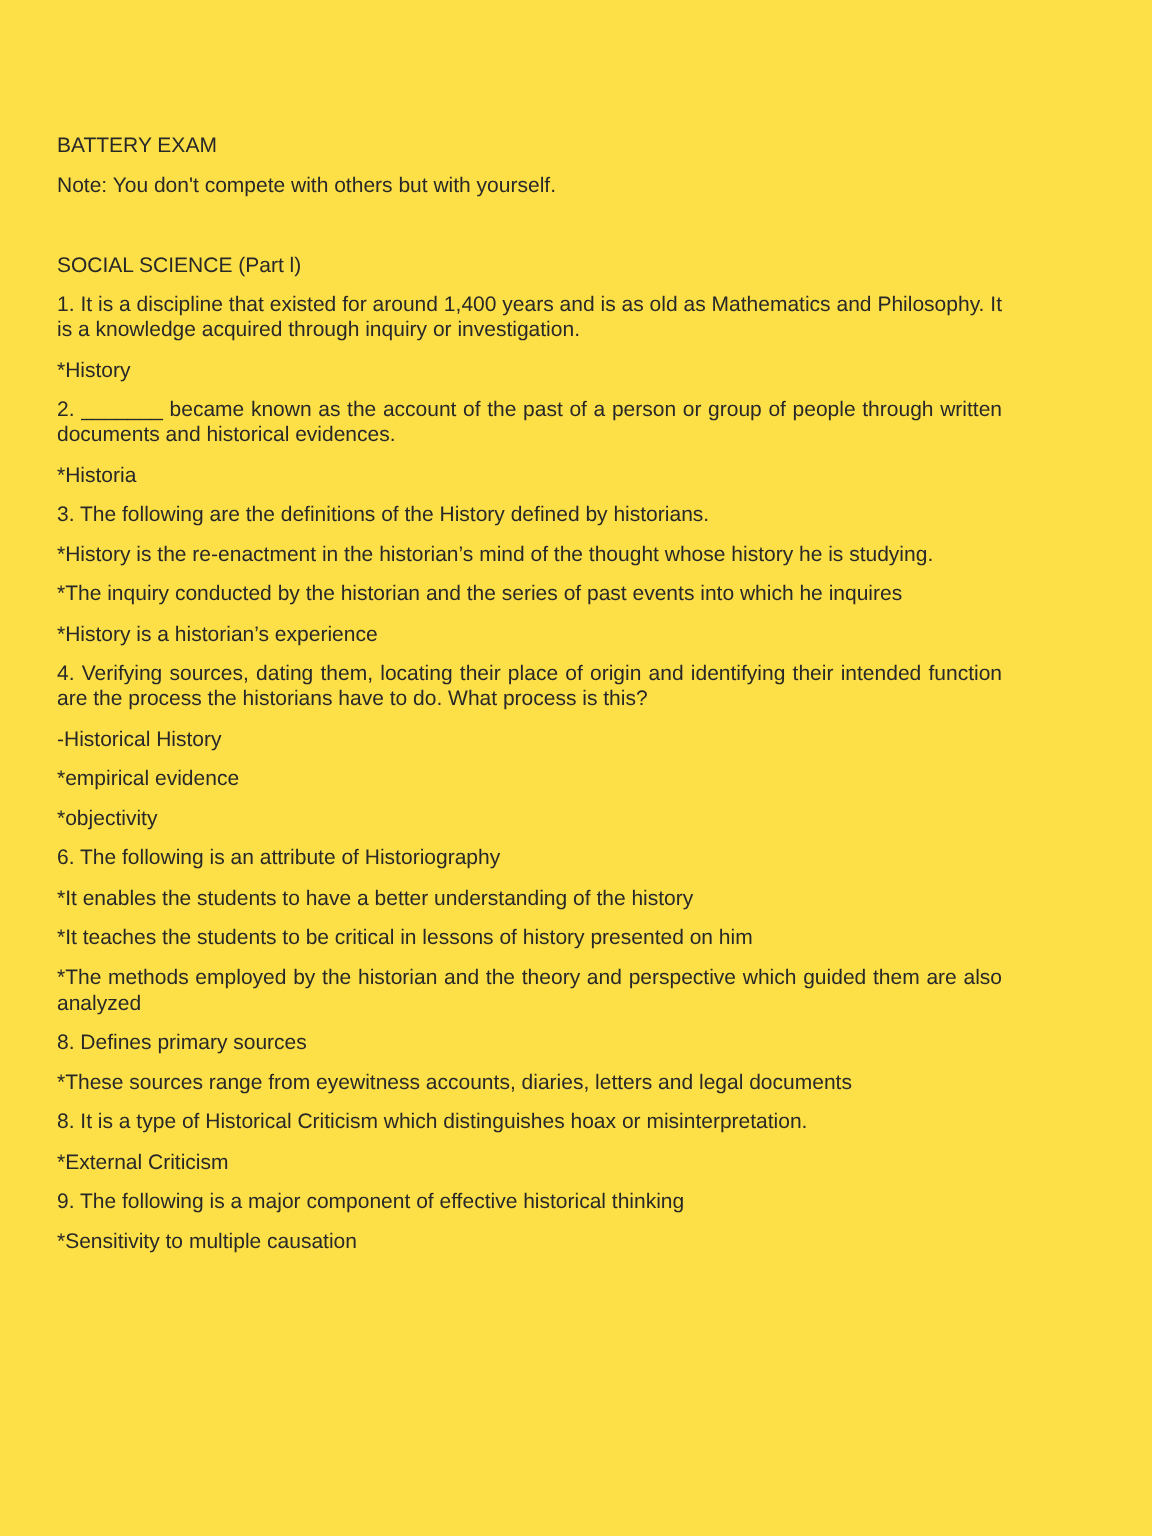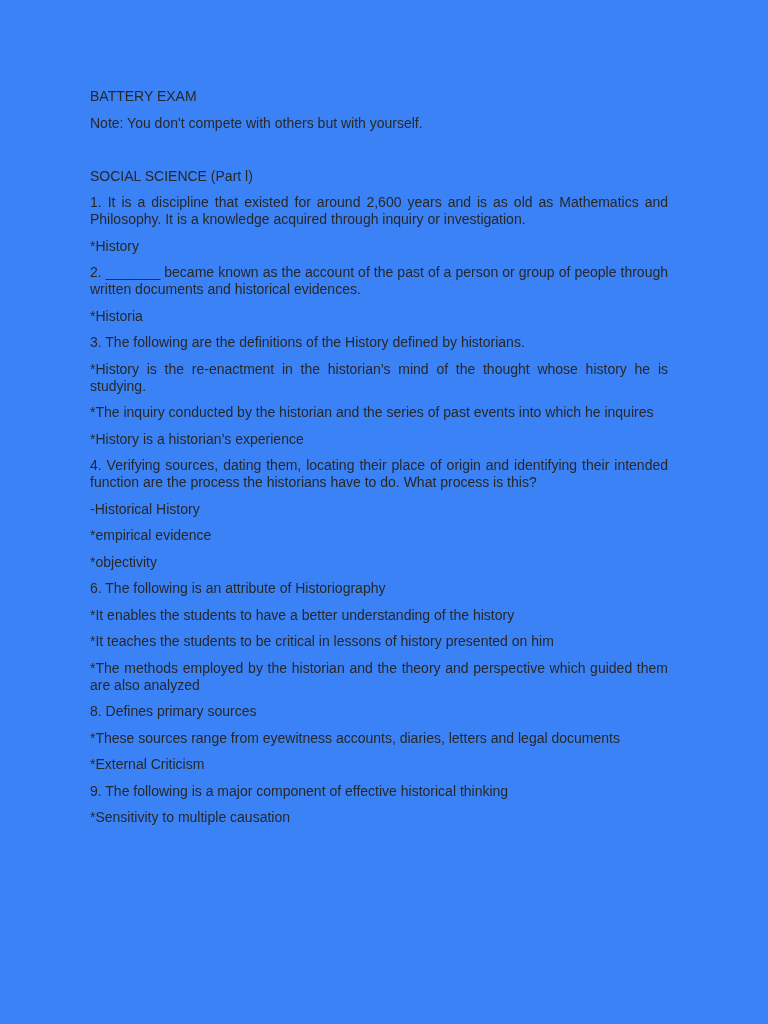--- a/index.html
+++ b/index.html
@@ -11,22 +11,22 @@
     width: 768px;
     height: 1024px;
     overflow: hidden;
     font-family: "Liberation Sans", "DejaVu Sans", sans-serif;
     color: #282828;
   }
   .page {
     box-sizing: border-box;
     width: 768px;
     height: 1024px;
-    padding: 88px 100px 40px 90px;
-    background: #3b82f6;
+    padding: 88px 100px 40px 38px;
+    background: #fde047;
   }
   .page p {
     margin: 0 0 9.5px 0;
     font-size: 14px;
     line-height: 17px;
     text-align: justify;
     word-spacing: normal;
     white-space: normal;
   }
   .page p.spacer {
@@ -35,35 +35,36 @@
 </style>
 </head>
 <body>
 
 <main class="page">
   <div id="paragraphs">
       <p>BATTERY EXAM</p>
       <p>Note: You don't compete with others but with yourself.</p>
       <p class="spacer"></p>
       <p>SOCIAL SCIENCE (Part l)</p>
-      <p>1. It is a discipline that existed for around 2,600 years and is as old as Mathematics and Philosophy. It is a knowledge acquired through inquiry or investigation.</p>
+      <p>1. It is a discipline that existed for around 1,400 years and is as old as Mathematics and Philosophy. It is a knowledge acquired through inquiry or investigation.</p>
       <p>*History</p>
       <p>2. _______ became known as the account of the past of a person or group of people through written documents and historical evidences.</p>
       <p>*Historia</p>
       <p>3. The following are the definitions of the History defined by historians.</p>
       <p>*History is the re-enactment in the historian’s mind of the thought whose history he is studying.</p>
       <p>*The inquiry conducted by the historian and the series of past events into which he inquires</p>
       <p>*History is a historian’s experience</p>
       <p>4. Verifying sources, dating them, locating their place of origin and identifying their intended function are the process the historians have to do. What process is this?</p>
       <p>-Historical History</p>
       <p>*empirical evidence</p>
       <p>*objectivity</p>
       <p>6. The following is an attribute of Historiography</p>
       <p>*It enables the students to have a better understanding of the history</p>
       <p>*It teaches the students to be critical in lessons of history presented on him</p>
       <p>*The methods employed by the historian and the theory and perspective which guided them are also analyzed</p>
       <p>8. Defines primary sources</p>
       <p>*These sources range from eyewitness accounts, diaries, letters and legal documents</p>
+      <p>8. It is a type of Historical Criticism which distinguishes hoax or misinterpretation.</p>
       <p>*External Criticism</p>
       <p>9. The following is a major component of effective historical thinking</p>
       <p>*Sensitivity to multiple causation</p>
     </div>
 </main>
 
 </body></html>

